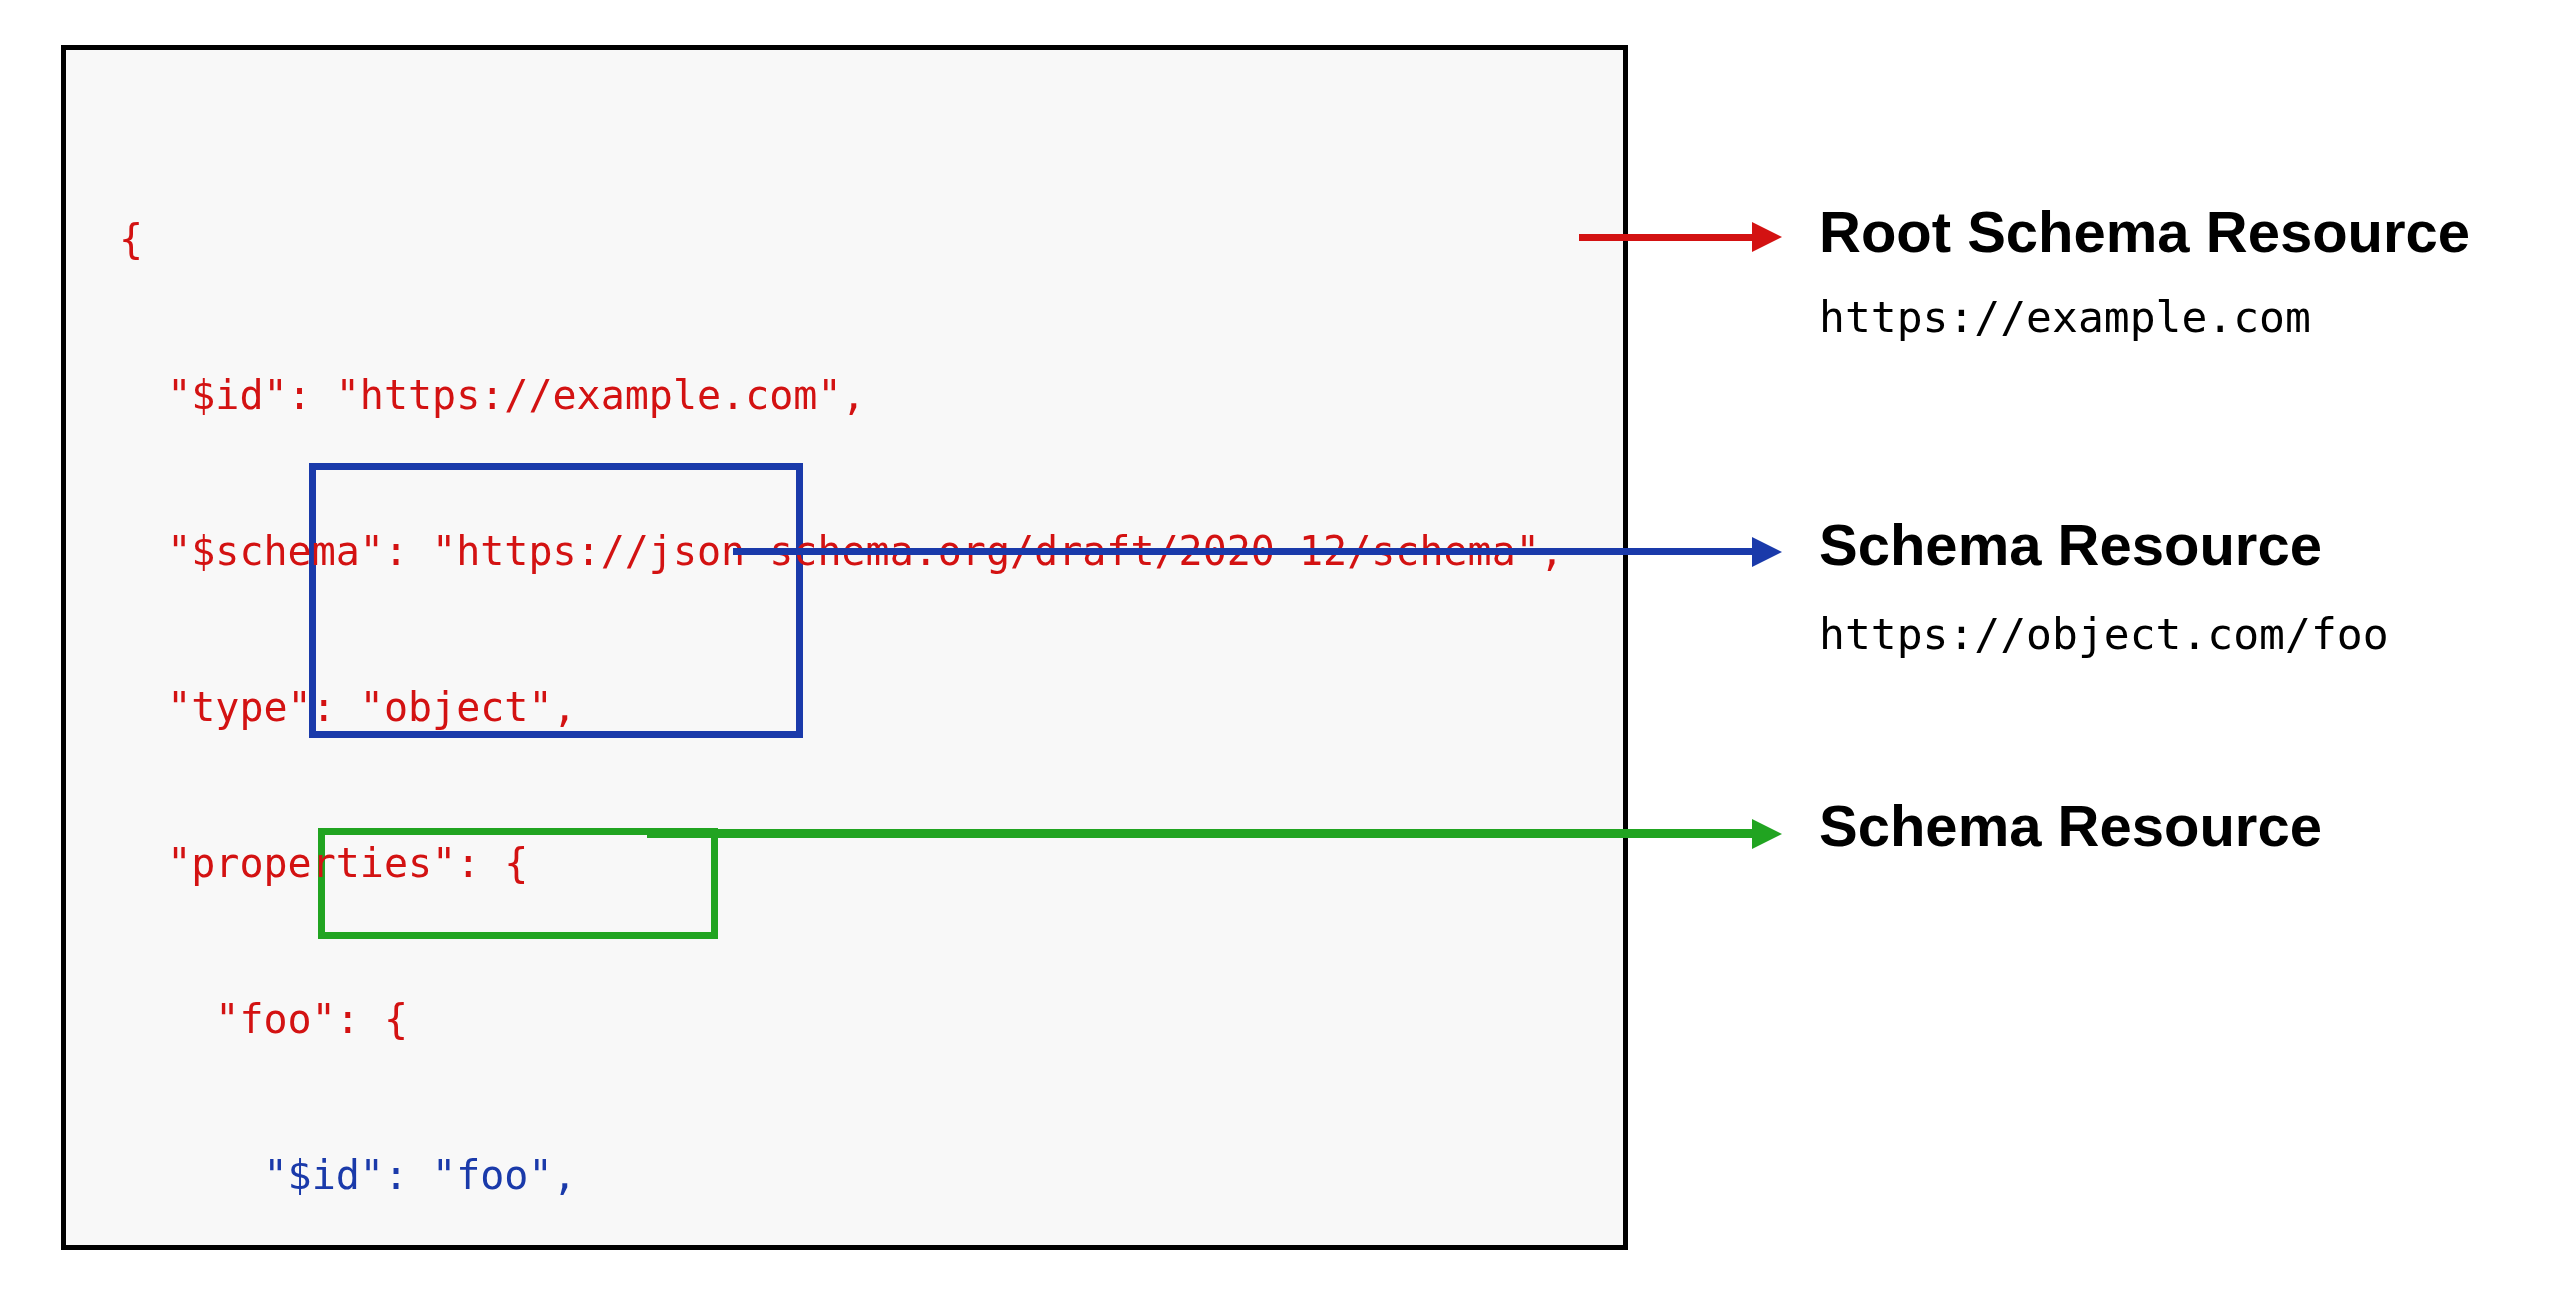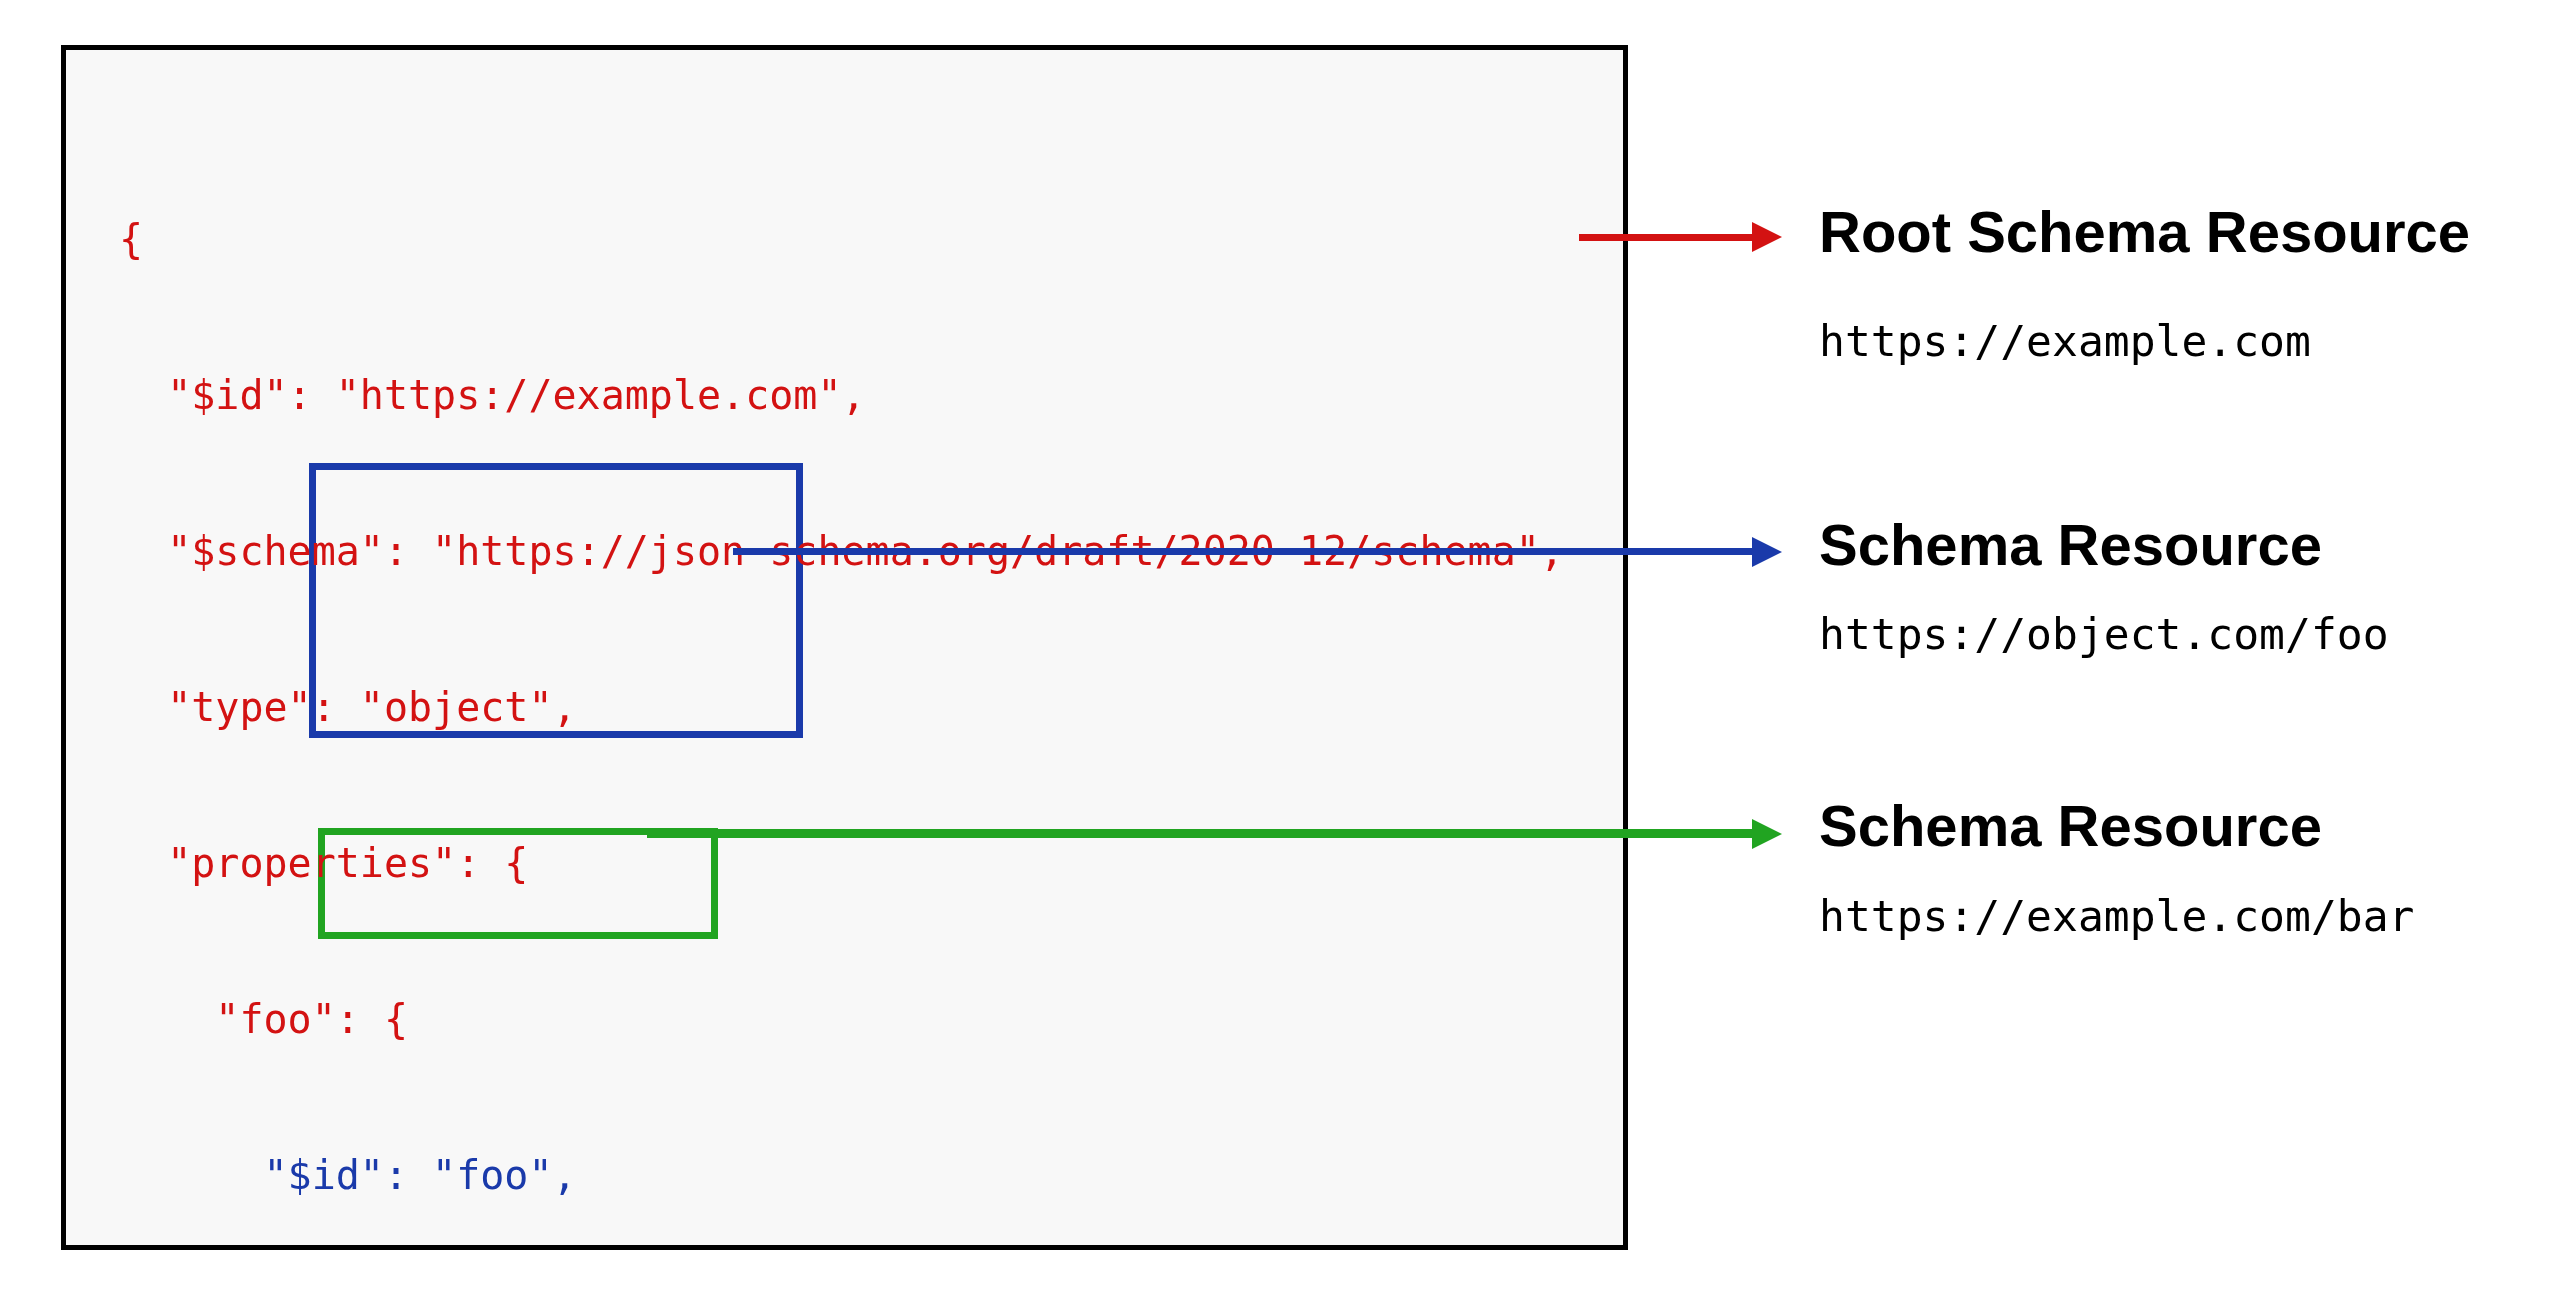--- a/index.html
+++ b/index.html
@@ -42,21 +42,21 @@
   .ann-title{
     position:absolute;left:1819px;color:var(--label_text);
     font-family:"Liberation Sans",sans-serif;font-weight:700;
     font-size:58px;line-height:59px;white-space:nowrap;
   }
   .ann-url{
     position:absolute;left:1819px;color:var(--label_text);
     font-family:"DejaVu Sans Mono","Liberation Mono",monospace;
     font-size:43px;line-height:45px;white-space:nowrap;
   }
-  .t1{top:202px;} .u1{top:295px;margin-top:24px;}
+  .t1{top:202px;} .u1{top:295px;}
   .t2{top:515px;} .u2{top:612px;}
   .t3{top:796px;} .u3{top:894px;}
 </style>
 </head>
 <body>
 
 <div id="stage">
 
   <div class="code-panel">
 
@@ -98,16 +98,15 @@
   <div class="shaft green"></div>
   <div class="head green"></div>
 
   <div class="ann-title t1">Root Schema Resource</div>
   <div class="ann-url   u1">https://example.com</div>
 
   <div class="ann-title t2">Schema Resource</div>
   <div class="ann-url   u2">https://object.com/foo</div>
 
   <div class="ann-title t3">Schema Resource</div>
-  <div class="ann-url   u3">https://example.com/bar</div>
 
 </div>
 
 
 </body></html>

